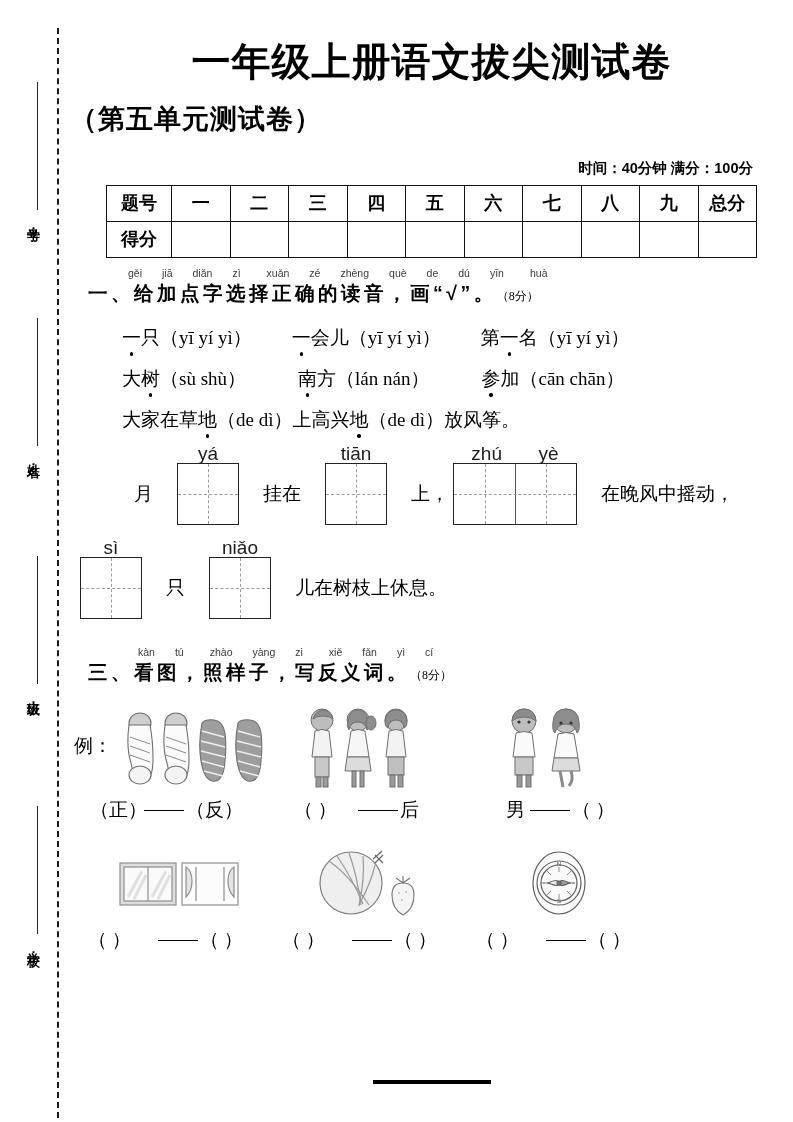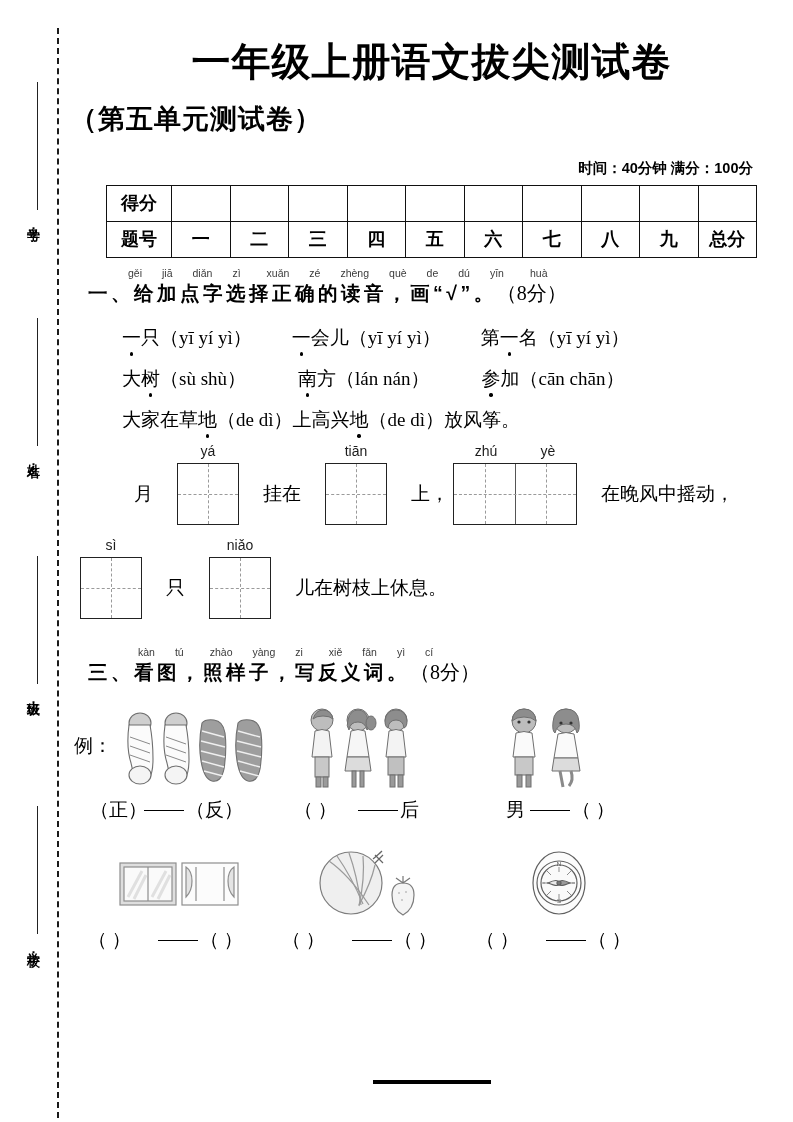--- a/index.html
+++ b/index.html
@@ -107,21 +107,21 @@
     font-family:"Liberation Sans","DejaVu Sans",sans-serif;
     font-weight:bold;
     font-size:19.5px;
     letter-spacing:3.5px;
     white-space:nowrap;
     color:#000;
   }
   .qhead .pts{
     font-family:"Liberation Serif","DejaVu Serif",serif;
     font-weight:normal;
-    font-size:20px;
+    font-size:12px;
     letter-spacing:0px;
   }
 
   
   .s1line{
     font-family:"Liberation Serif","DejaVu Serif",serif;
     font-size:19px;
     margin-left:52px;
     margin-top:15px;
     white-space:nowrap;
@@ -180,21 +180,21 @@
   .boxwrap{
     display:inline-block;
     position:relative;
     vertical-align:middle;
   }
   .boxwrap .py{
     position:absolute;
     top:-20px;left:0;right:0;
     text-align:center;
     font-family:"Liberation Sans","DejaVu Sans",sans-serif;
-    font-size:14px;
+    font-size:19px;
     color:#1c1c1c;
     white-space:nowrap;
   }
   .boxwrap .py.two{
     display:flex;justify-content:space-around;
   }
 
   
   .picrow{
     position:relative;
@@ -255,44 +255,44 @@
 
 <div class="page">
 
   <div class="title">一年级上册语文拔尖测试卷</div>
   <div class="subtitle">（第五单元测试卷）</div>
   <div class="meta">时间：40分钟 满分：100分</div>
 
   <table class="score">
     <tbody>
         <tr>
-      <td class="lead">得分</td>
-      <td></td>
-      <td></td>
-      <td></td>
-      <td></td>
-      <td></td>
-      <td></td>
-      <td></td>
-      <td></td>
-      <td></td>
-      <td></td>
-    </tr>
-    <tr>
       <td class="lead">题号</td>
       <td>一</td>
       <td>二</td>
       <td>三</td>
       <td>四</td>
       <td>五</td>
       <td>六</td>
       <td>七</td>
       <td>八</td>
       <td>九</td>
       <td>总分</td>
+    </tr>
+    <tr>
+      <td class="lead">得分</td>
+      <td></td>
+      <td></td>
+      <td></td>
+      <td></td>
+      <td></td>
+      <td></td>
+      <td></td>
+      <td></td>
+      <td></td>
+      <td></td>
     </tr>
   </tbody>
     </table>
 
   <div class="qhead" style="margin-top:22px;">
     <div class="py-row" style="left:58px;">
       <span>gěi</span><span class="sp"></span><span>jiā</span><span class="sp"></span><span>diǎn</span><span class="sp"></span><span>zì</span><span class="sp2"></span><span>xuǎn</span><span class="sp"></span><span>zé</span><span class="sp"></span><span>zhèng</span><span class="sp"></span><span>què</span><span class="sp"></span><span>de</span><span class="sp"></span><span>dú</span><span class="sp"></span><span>yīn</span><span class="sp2"></span><span>huà</span>
     </div>
     <div class="qtext"><span>一、</span><span>给加点字选择正确的读音，画“√”。</span><span class="pts">（8分）</span></div>
   </div>

